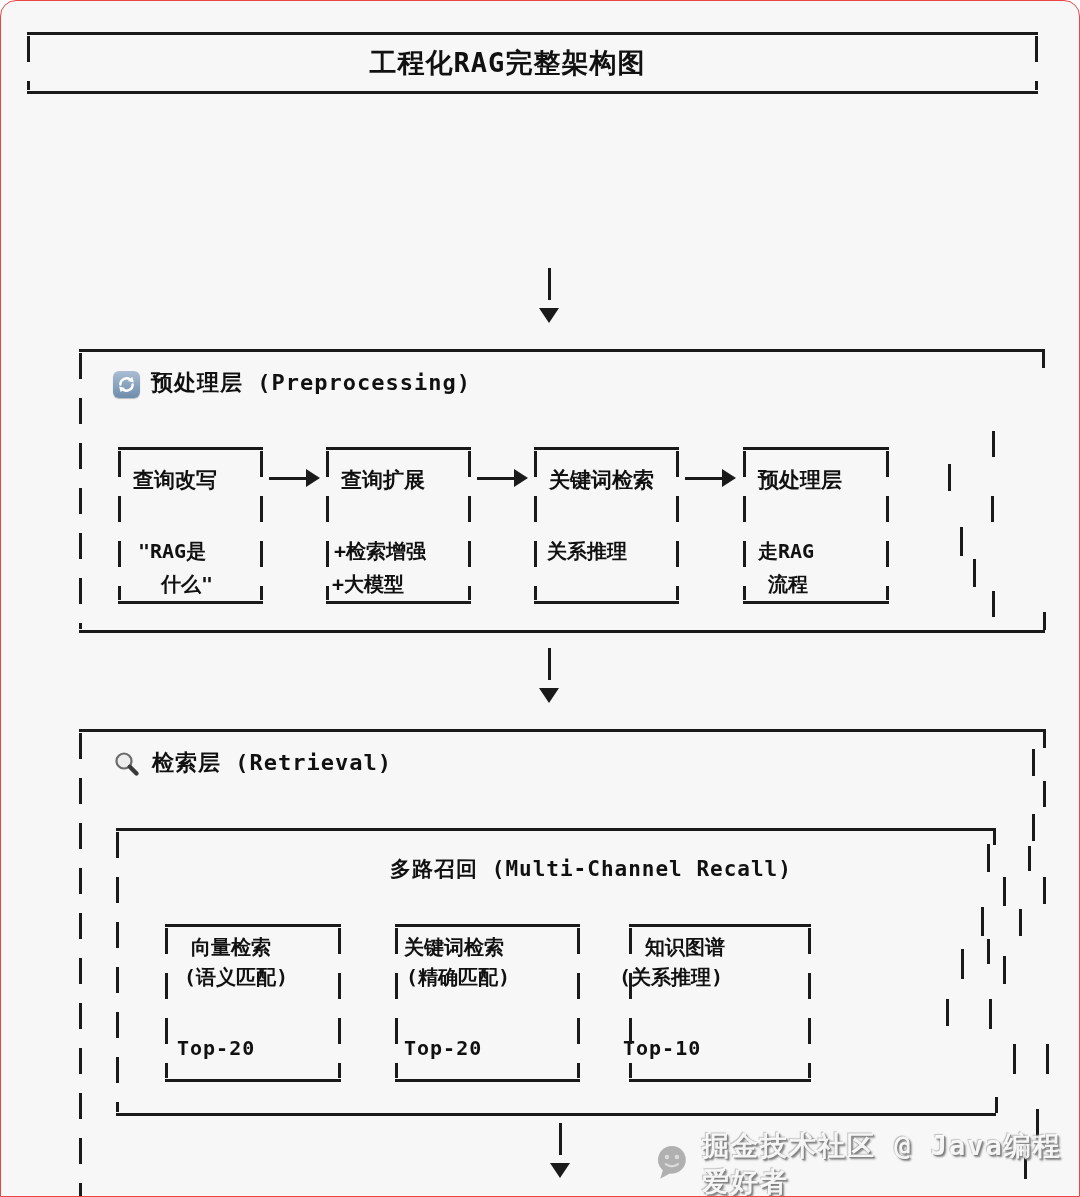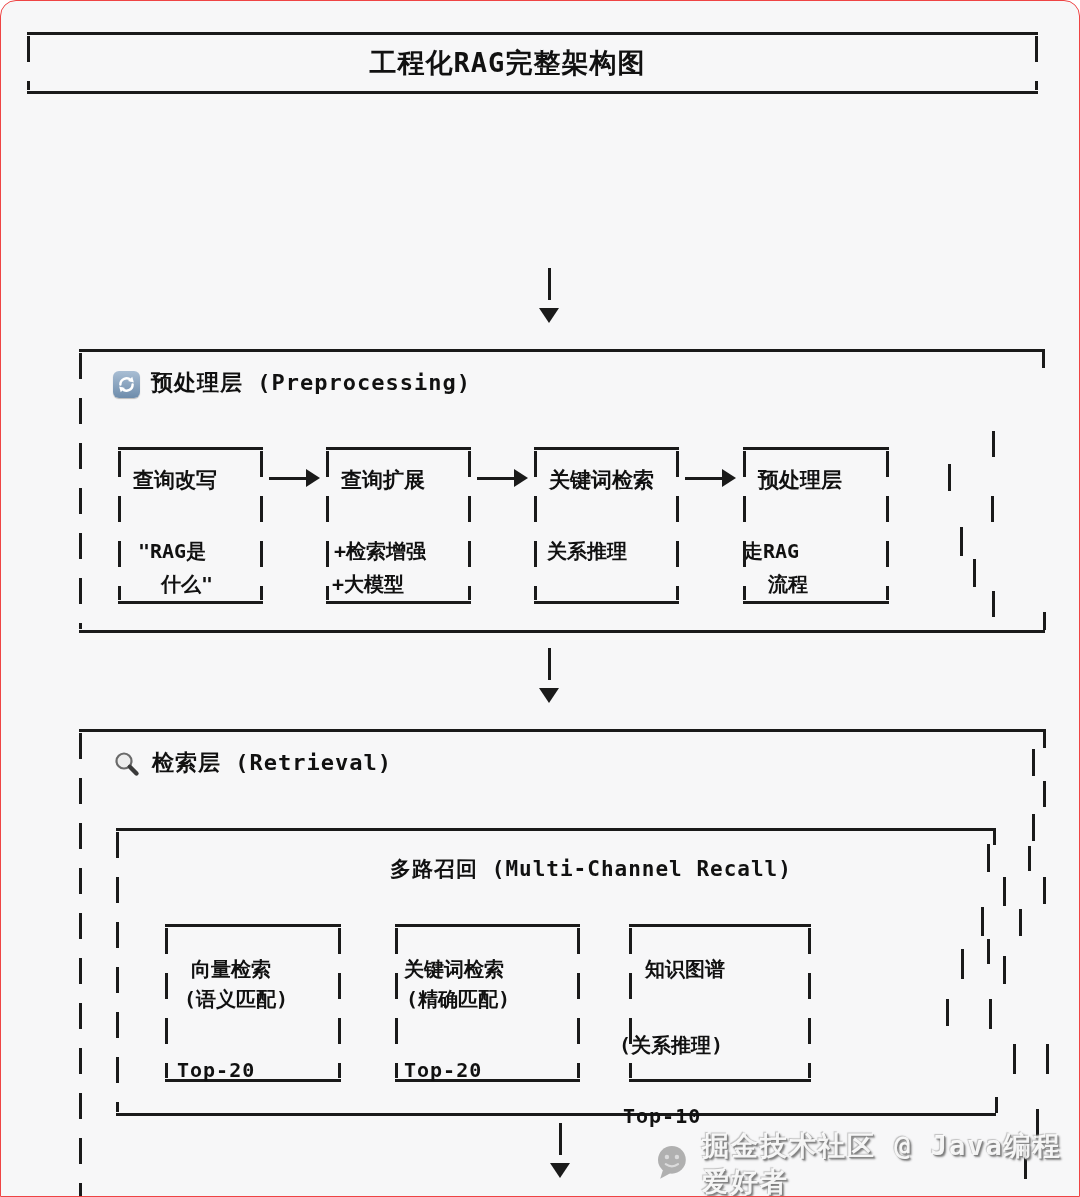--- a/index.html
+++ b/index.html
@@ -47,21 +47,21 @@
 
   .pre-box  { left:78px; top:348px; width:966px; height:284px; }
   .step { height:157px; top:95px; font-size:20px; }
   .step-label { margin:16px 0 0 15px; font-size:21px; }
   .step-subs { margin-top:41px; line-height:33px; }
 
   .ret-box { left:78px; top:728px; width:967px; height:538px; }
   .recall-box { left:37px; top:96px; width:880px; height:288px; }
   .recall-title { margin-top:24px; text-align:center; padding-left:70px; font-size:21px; letter-spacing:1px; }
   .chan { height:158px; top:93px; font-size:20px; }
-  .chan-name { margin-top:29px; }
+  .chan-name { margin-top:7px; }
   .chan-mode { line-height:33px; }
   .chan-topk { margin-top:42px; letter-spacing:1px; }
 
   .watermark { position:absolute; left:652px; top:1127px; display:flex; align-items:center; gap:9px; opacity:.9; }
   .watermark .wm-text { font-size:27px; letter-spacing:2px; color:rgba(255,255,255,.92);
     text-shadow:2px 2px 2px rgba(110,110,110,.95), -1px -1px 1px rgba(160,160,160,.7), 1px 1px 0 rgba(130,130,130,.8); }
 </style>
 </head>
 <body>
 
@@ -125,21 +125,21 @@
       </div>
     </div>
     <div class="arrow-right" style="left:606px; top:117px;">
       <div class="stem"></div>
         <div class="tri"></div>
     </div>
 
     <div class="box step" style="left:664px; width:146px;">
       <div class="step-label">预处理层</div>
       <div class="step-subs">
-        <div style="">走RAG</div>
+        <div style="padding-left:15px;">走RAG</div>
         <div style="padding-left:25px;">流程</div>
       </div>
     </div>
 
     <div>
       <div class="vdash" style="left:913px; top:79px;  height:26px;"></div>
       <div class="vdash" style="left:869px; top:112px; height:27px;"></div>
       <div class="vdash" style="left:912px; top:144px; height:26px;"></div>
       <div class="vdash" style="left:881px; top:175px; height:29px;"></div>
       <div class="vdash" style="left:894px; top:207px; height:28px;"></div>
@@ -177,21 +177,21 @@
       </div>
 
       <div class="box chan" style="left:279px; width:185px;">
         <div class="chan-name" style="padding-left:9px;">关键词检索</div>
         <div class="chan-mode" style="padding-left:4px;margin-left:7px;">(精确匹配)</div>
         <div class="chan-topk" style="padding-left:9px;">Top-20</div>
       </div>
 
       <div class="box chan" style="left:513px; width:182px;">
         <div class="chan-name" style="padding-left:16px;">知识图谱</div>
-        <div class="chan-mode" style="margin-left:-10px;margin-top:46px;">(关系推理)</div>
+        <div class="chan-mode" style="margin-left:-10px;">(关系推理)</div>
         <div class="chan-topk" style="margin-left:-6px;">Top-10</div>
       </div>
     </div>
 
     <div>
       <div class="vdash" style="left:953px; top:17px;  height:27px;"></div>
       <div class="vdash" style="left:964px; top:49px;  height:26px;"></div>
       <div class="vdash" style="left:953px; top:82px;  height:27px;"></div>
       <div class="vdash" style="left:908px; top:112px; height:28px;"></div>
       <div class="vdash" style="left:949px; top:114px; height:25px;"></div>

